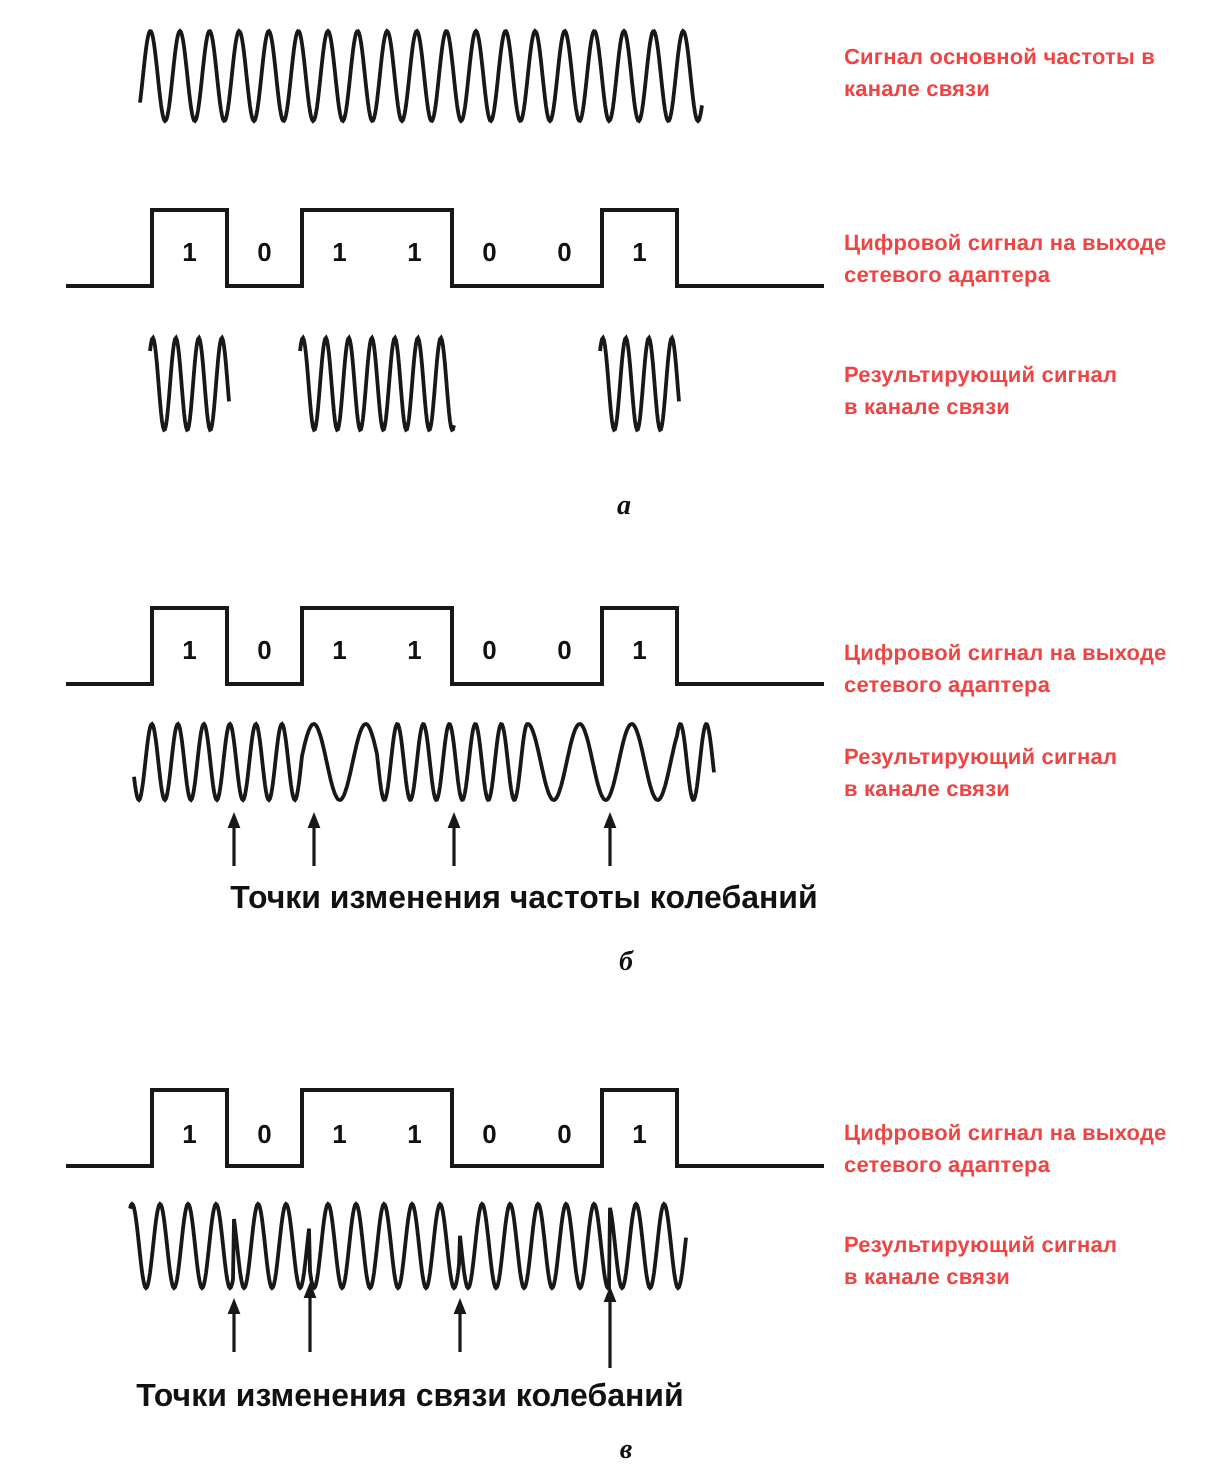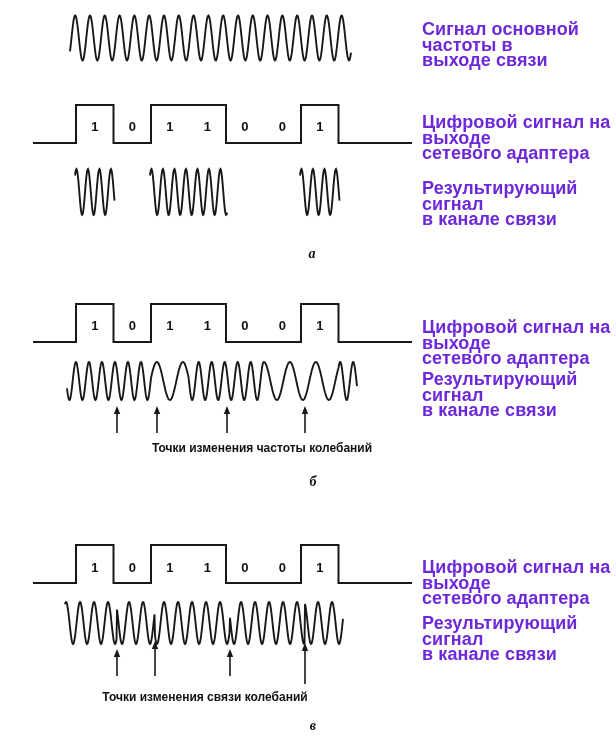--- a/index.html
+++ b/index.html
@@ -4,27 +4,27 @@
 <style>
   html,body{margin:0;padding:0;background:#ffffff;}
   .canvas{
     position:relative;width:616px;height:738px;background:#ffffff;
     font-family:"Liberation Sans",sans-serif;overflow:hidden;
   }
   #art{position:absolute;left:0;top:0;}
   .lbl{
     position:absolute;left:422px;width:190px;
     font-family:"Liberation Sans",sans-serif;
-    font-size:18px;font-weight:bold;color:#6d28d9;line-height:15.5px;
+    font-size:11px;font-weight:bold;color:#ef4444;line-height:15.5px;
     letter-spacing:0.1px;
   }
   .ann{
     position:absolute;transform:translateX(-50%);white-space:nowrap;
     font-family:"Liberation Sans",sans-serif;
-    font-size:12px;font-weight:bold;color:#111;
+    font-size:16px;font-weight:bold;color:#111;
   }
   .marker{
     position:absolute;transform:translateX(-50%);
     font-family:"Liberation Serif",serif;
     font-size:14px;font-weight:bold;font-style:italic;color:#111;
   }
   .bit{
     position:absolute;transform:translate(-50%,-50%);
     font-family:"Liberation Sans",sans-serif;
     font-size:13px;font-weight:bold;color:#111;
@@ -57,21 +57,21 @@
       <path d="M155 676V647" fill="none" stroke="#181818" stroke-width="1.6" stroke-linejoin="miter"></path>
       <polygon points="151.8,649 158.2,649 155,641" fill="#181818"></polygon>
       <path d="M230 676V655" fill="none" stroke="#181818" stroke-width="1.6" stroke-linejoin="miter"></path>
       <polygon points="226.8,657 233.2,657 230,649" fill="#181818"></polygon>
       <path d="M305 684V649" fill="none" stroke="#181818" stroke-width="1.6" stroke-linejoin="miter"></path>
       <polygon points="301.8,651 308.2,651 305,643" fill="#181818"></polygon>
     </svg>
 
   <div class="lbl" style="top:22px">
     <div>Сигнал основной частоты в</div>
-    <div>выходе связи</div>
+    <div>канале связи</div>
   </div>
   <div class="lbl" style="top:115px">
     <div>Цифровой сигнал на выходе</div>
     <div>сетевого адаптера</div>
   </div>
   <div class="lbl" style="top:181px">
     <div>Результирующий сигнал</div>
     <div>в канале связи</div>
   </div>
   <div class="marker" style="left:312px;top:246px">а</div>

